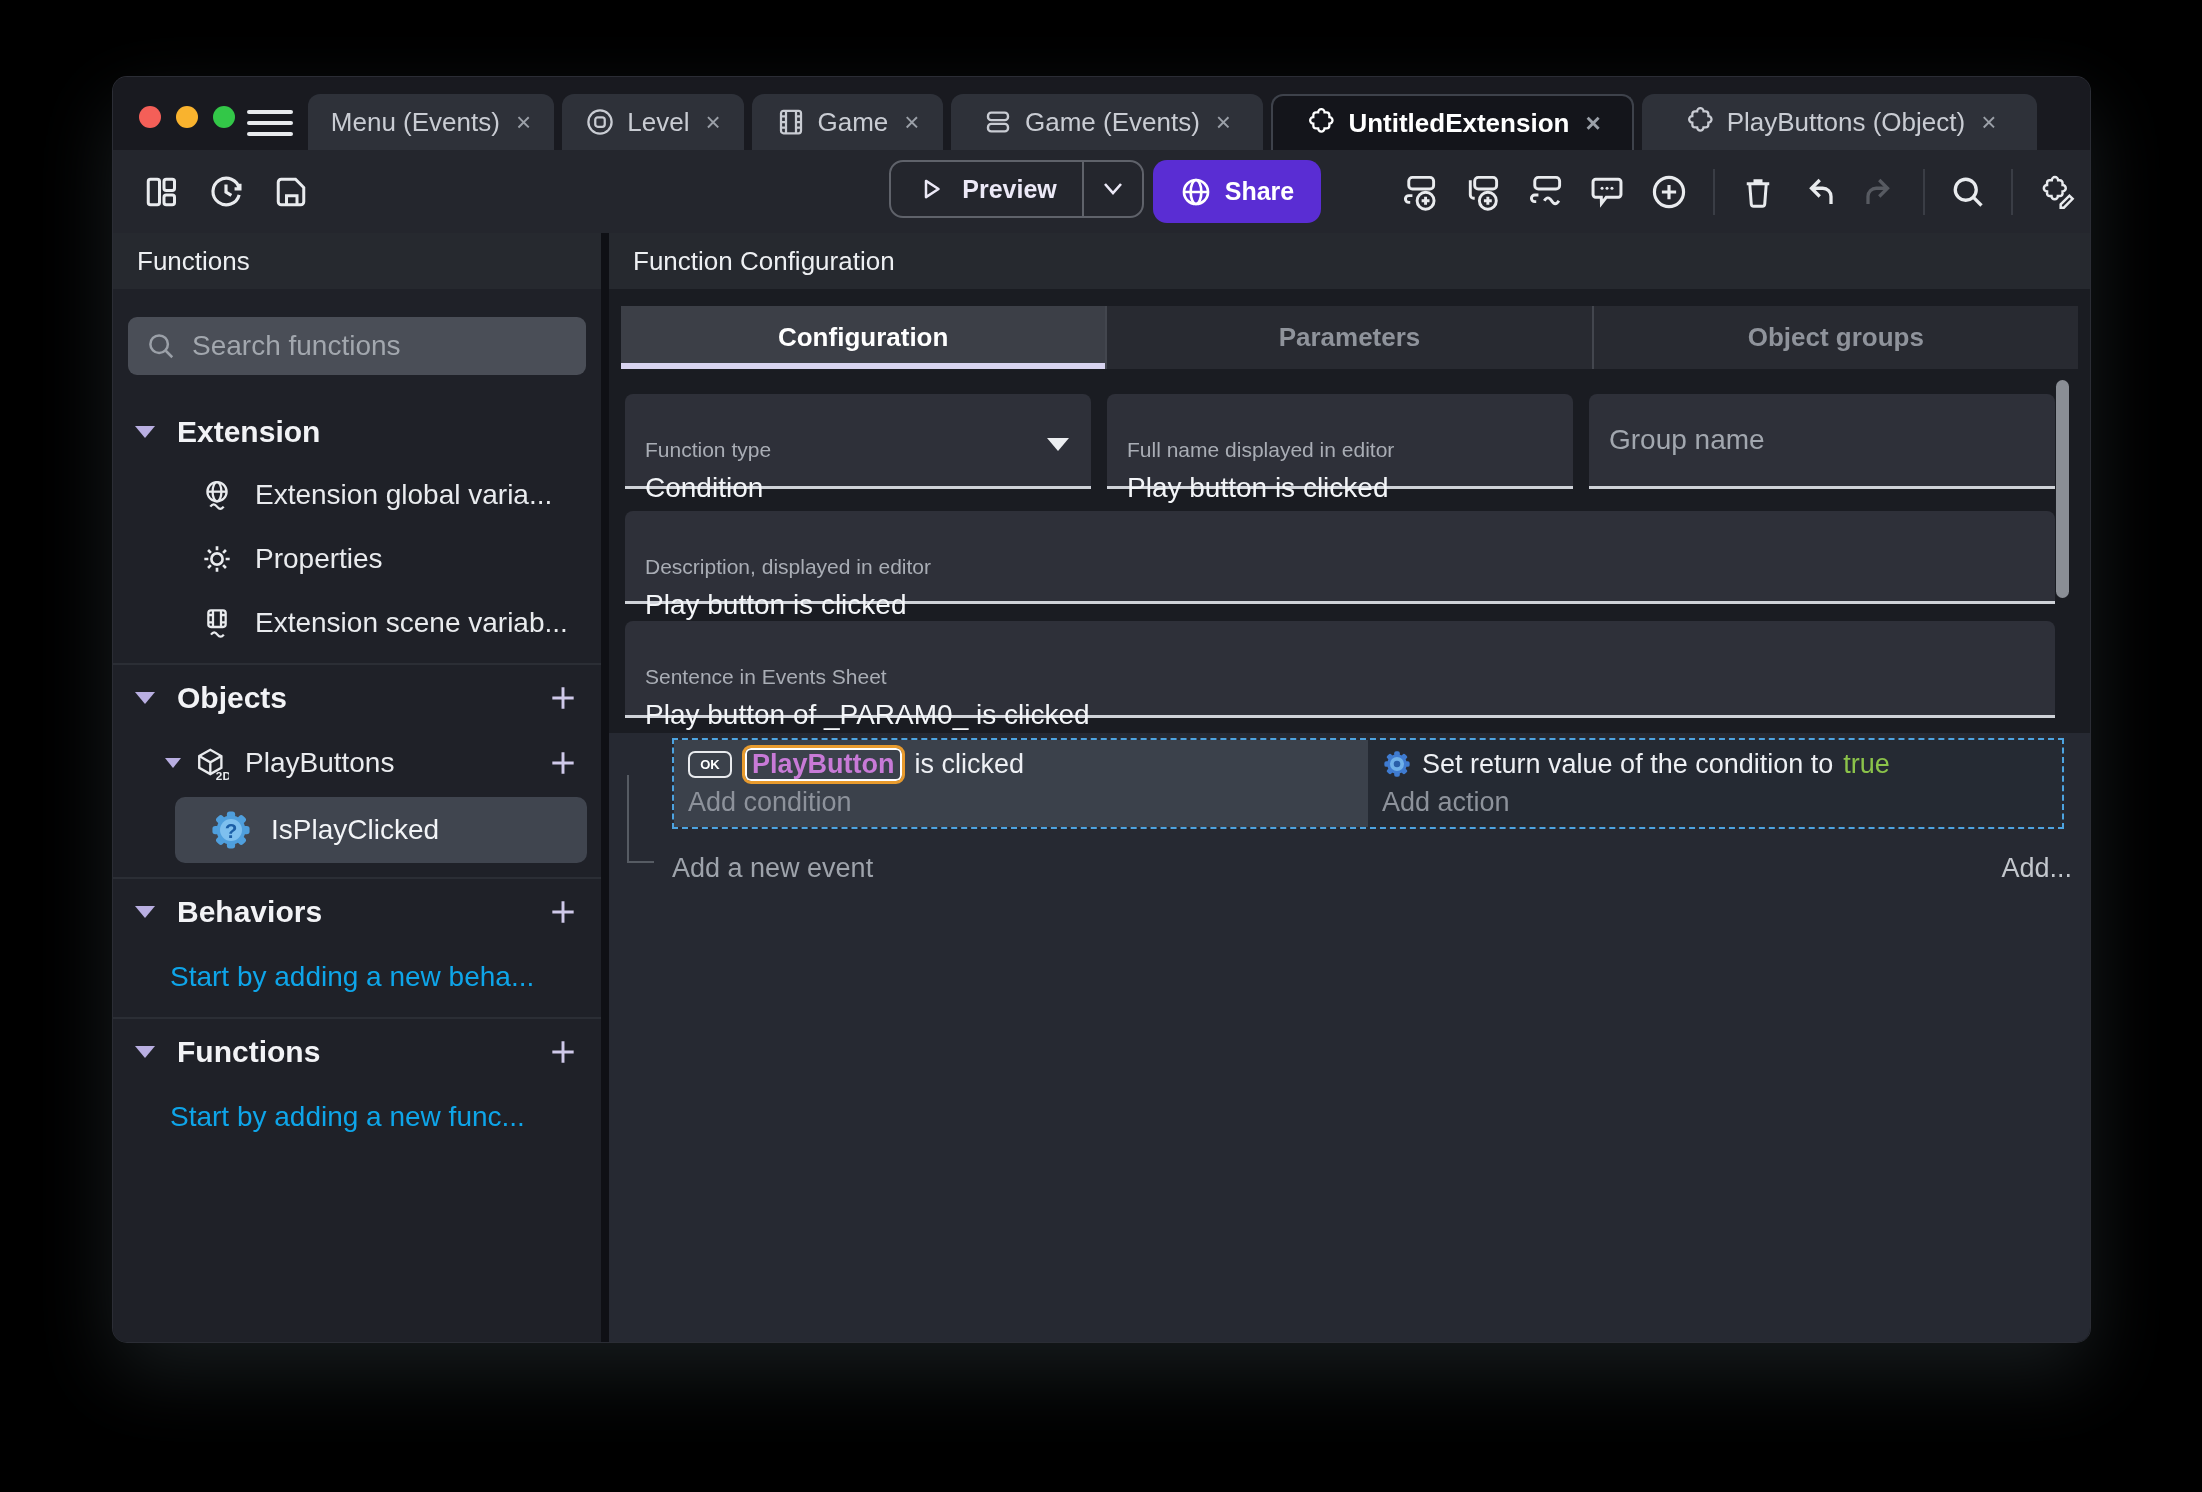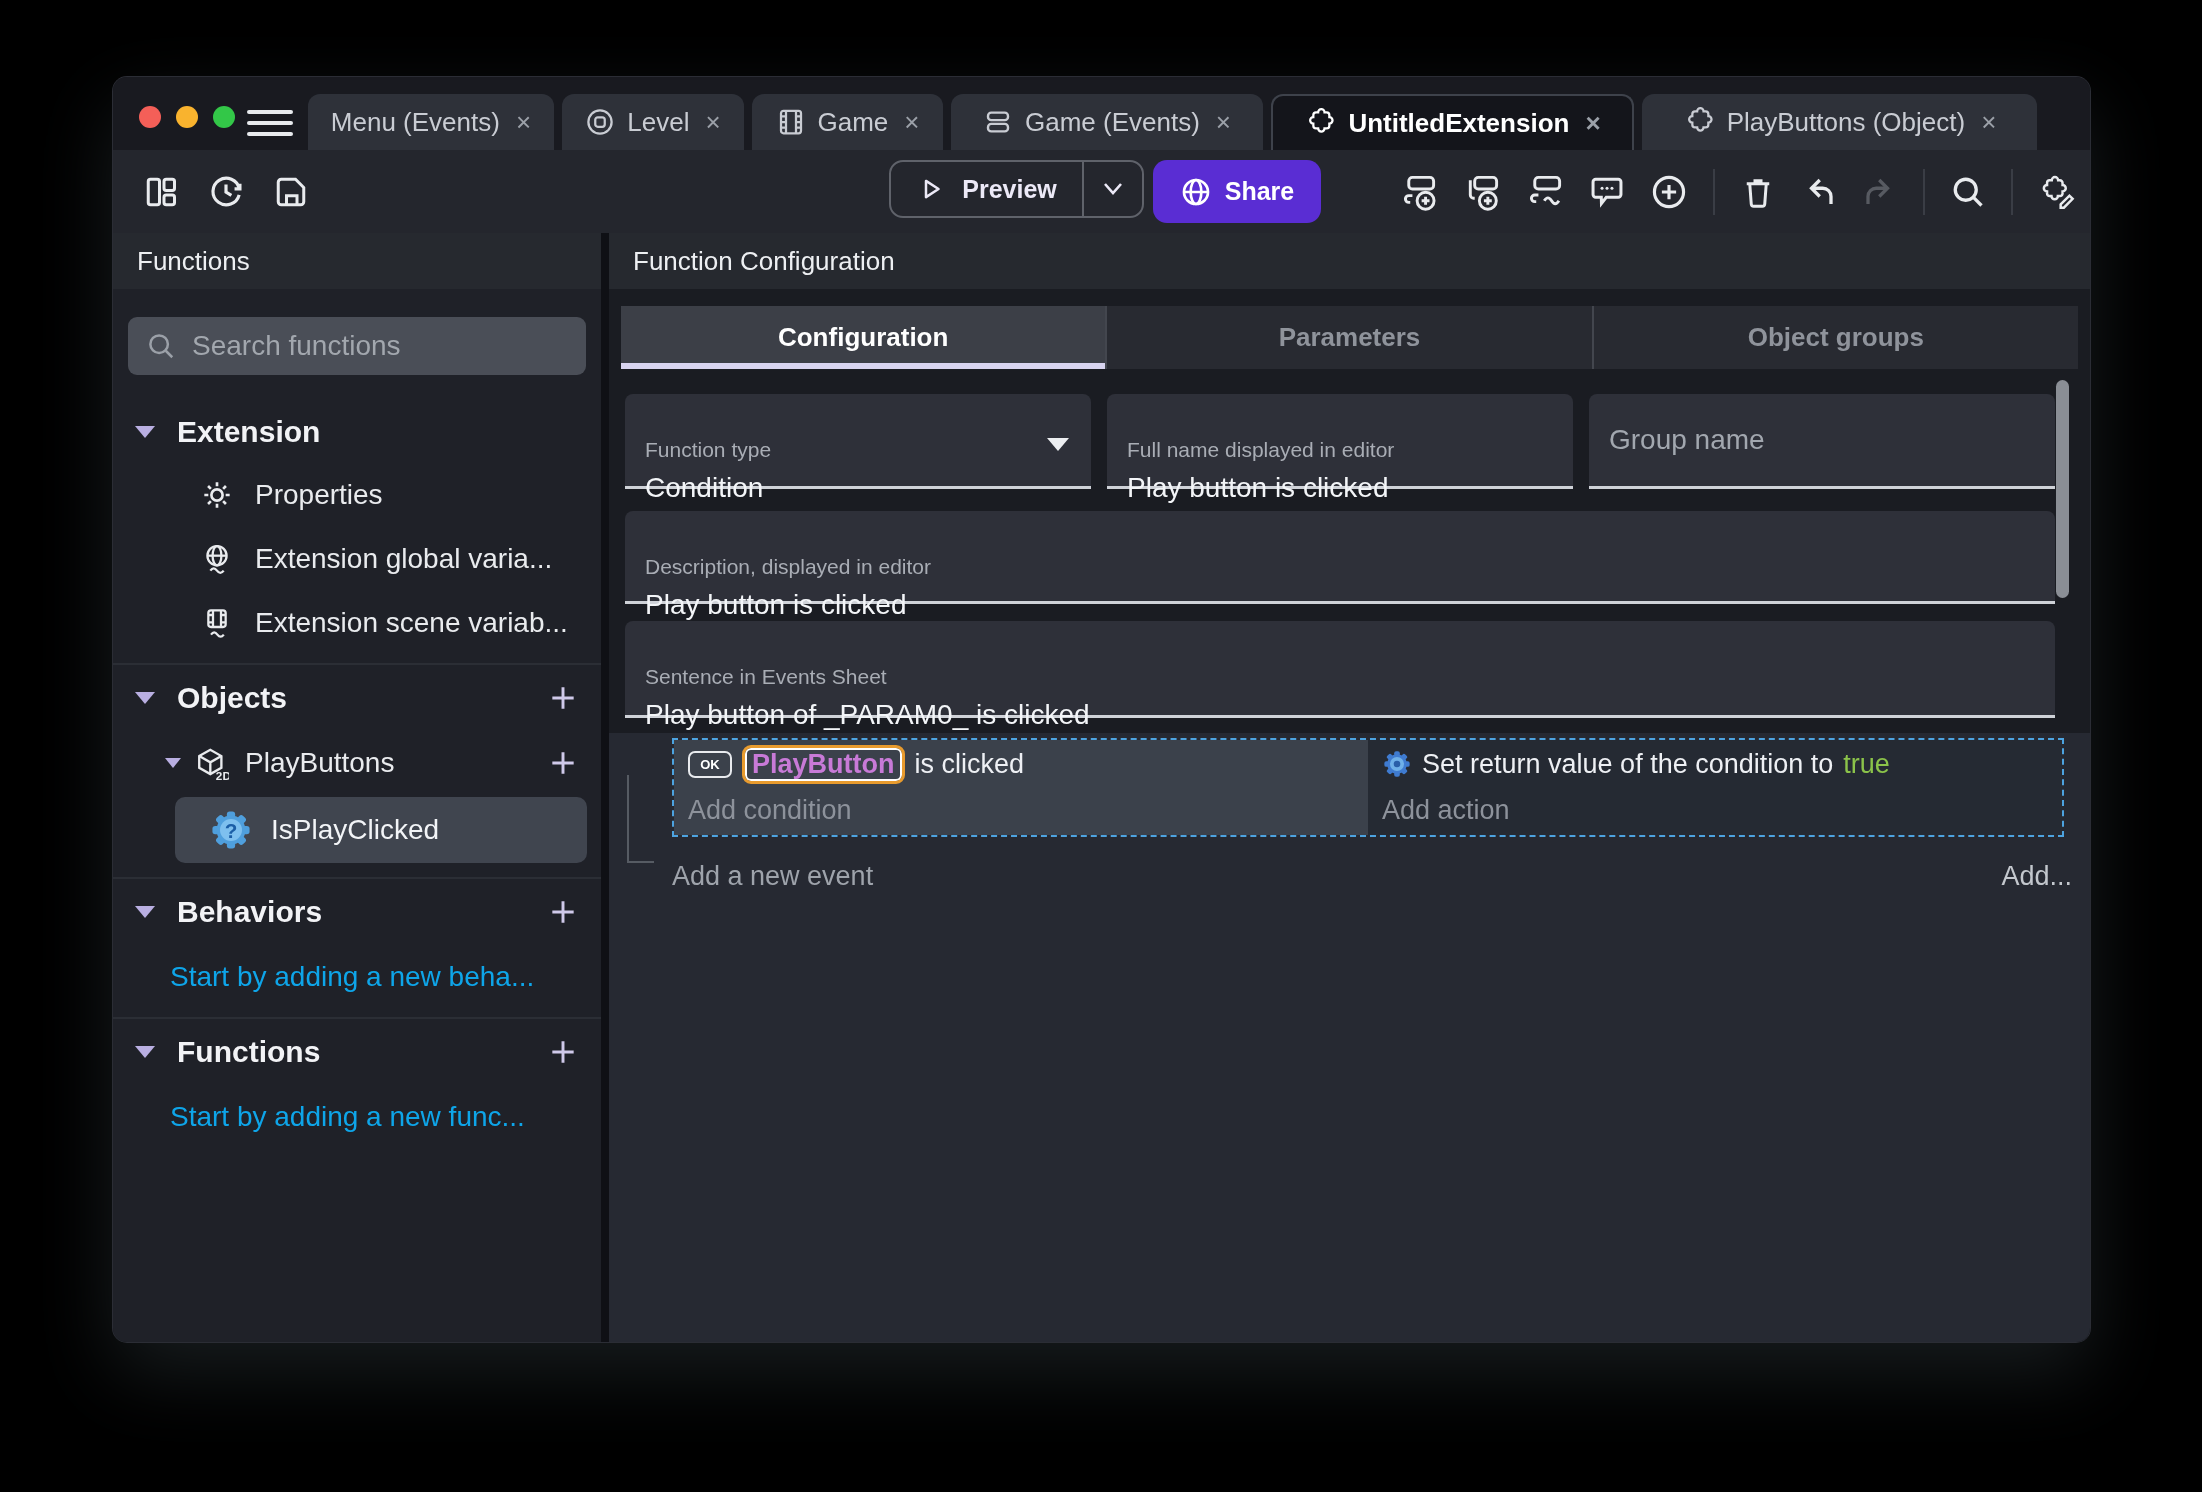--- a/index.html
+++ b/index.html
@@ -87,21 +87,21 @@
   .fieldw { margin:22px 35px 0 16px; height:93px; }
   .fieldw.sentence { margin-top:17px; height:97px; }
   .scroll-thumb { position:absolute; right:21px; top:147px; width:13px; height:218px; background:#8a8e95; border-radius:7px; z-index:5; }
   
   .events-region { flex:1; background:#262932; position:relative; padding-top:5px; }
   .event-row { margin:0 26px 0 63px; display:flex; border:2px dashed #4da3e0; }
   .ecell { padding:5px 14px 8px; }
   .ecell.cond { width:50%; background:#3b414b; }
   .ecell.act { width:50%; background:#252a33; }
   .eline { display:flex; align-items:center; gap:10px; font-size:27px; color:#eef0f4; height:38px; }
-  .eadd { margin-top:10px; font-size:27px; color:#8d929b; height:34px; display:flex; align-items:center; }
+  .eadd { margin-top:2px; font-size:27px; color:#8d929b; height:34px; display:flex; align-items:center; }
   .ok-chip { width:44px; height:27px; border:2px solid #e8eaee; border-radius:7px; display:flex; align-items:center; justify-content:center; font-size:13px; font-weight:bold; color:#fff; flex:none; }
   .obj-chip { color:#c87ad7; font-weight:bold; border:3px solid #e89b2e; box-shadow:inset 0 0 0 2px #ffffff; border-radius:9px; padding:0 7px; line-height:33px; }
   .true-val { color:#8bc34a; }
   .bracket { position:absolute; left:18px; top:42px; width:27px; height:88px; border-left:2px solid #565b63; border-bottom:2px solid #565b63; }
   .add-row { display:flex; justify-content:space-between; margin:24px 18px 0 63px; font-size:27px; color:#9ea3ab; }
   .add-row .more { color:#c3c7cd; }
   svg { display:block; }
 </style>
 </head>
 <body>
@@ -315,37 +315,37 @@
         </span>
         <input type="text" placeholder="Search functions" style="">
       </div>
 
       <div class="sec mt">
         <span class="tri"></span>
         <span class="slbl">Extension</span>
       </div>
       <div class="item">
         <span>
-          <svg width="32" height="32" viewBox="0 0 24 24" fill="none" stroke="#e9ebee" stroke-width="2">
-              <circle cx="12" cy="12" r="4.2"></circle>
-              <path d="M12 2.5v3M12 18.5v3M2.5 12h3M18.5 12h3M5.3 5.3l2.1 2.1M16.6 16.6l2.1 2.1M18.7 5.3l-2.1 2.1M7.4 16.6l-2.1 2.1"></path>
-            </svg>
-        </span>
-        <span>Properties</span>
-      </div>
-      <div class="item">
-        <span>
           <svg width="32" height="32" viewBox="0 0 24 24" fill="none" stroke="#e9ebee" stroke-width="1.7">
               <circle cx="12" cy="9.5" r="7.2"></circle>
               <ellipse cx="12" cy="9.5" rx="3.3" ry="7.2"></ellipse>
               <path d="M5 9.5h14"></path>
               <path d="M7 20.7q2.5-3.4 5 0t5 0"></path>
             </svg>
         </span>
         <span>Extension global varia...</span>
+      </div>
+      <div class="item">
+        <span>
+          <svg width="32" height="32" viewBox="0 0 24 24" fill="none" stroke="#e9ebee" stroke-width="2">
+              <circle cx="12" cy="12" r="4.2"></circle>
+              <path d="M12 2.5v3M12 18.5v3M2.5 12h3M18.5 12h3M5.3 5.3l2.1 2.1M16.6 16.6l2.1 2.1M18.7 5.3l-2.1 2.1M7.4 16.6l-2.1 2.1"></path>
+            </svg>
+        </span>
+        <span>Properties</span>
       </div>
       <div class="item">
         <span>
           <svg width="32" height="32" viewBox="0 0 24 24" fill="none" stroke="#e9ebee" stroke-width="1.7">
               <rect x="5.5" y="2.5" width="13" height="12.5" rx="2"></rect>
               <path d="M9 2.5v12.5M15 2.5v12.5M5.5 6H9M5.5 11.5H9M15 6h3.5M15 11.5h3.5"></path>
               <path d="M7.5 20.7q2.4-3.2 4.8 0t4.8 0"></path>
             </svg>
         </span>
         <span>Extension scene variab...</span>

